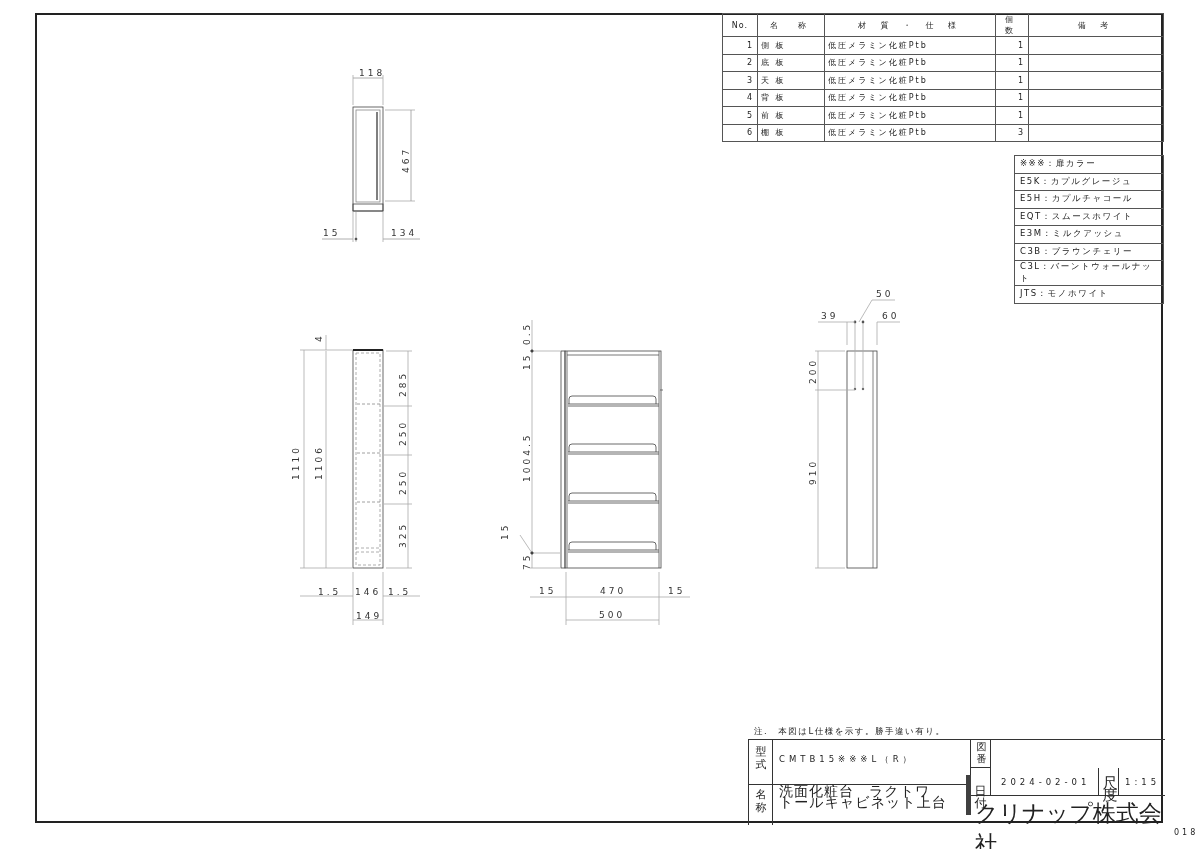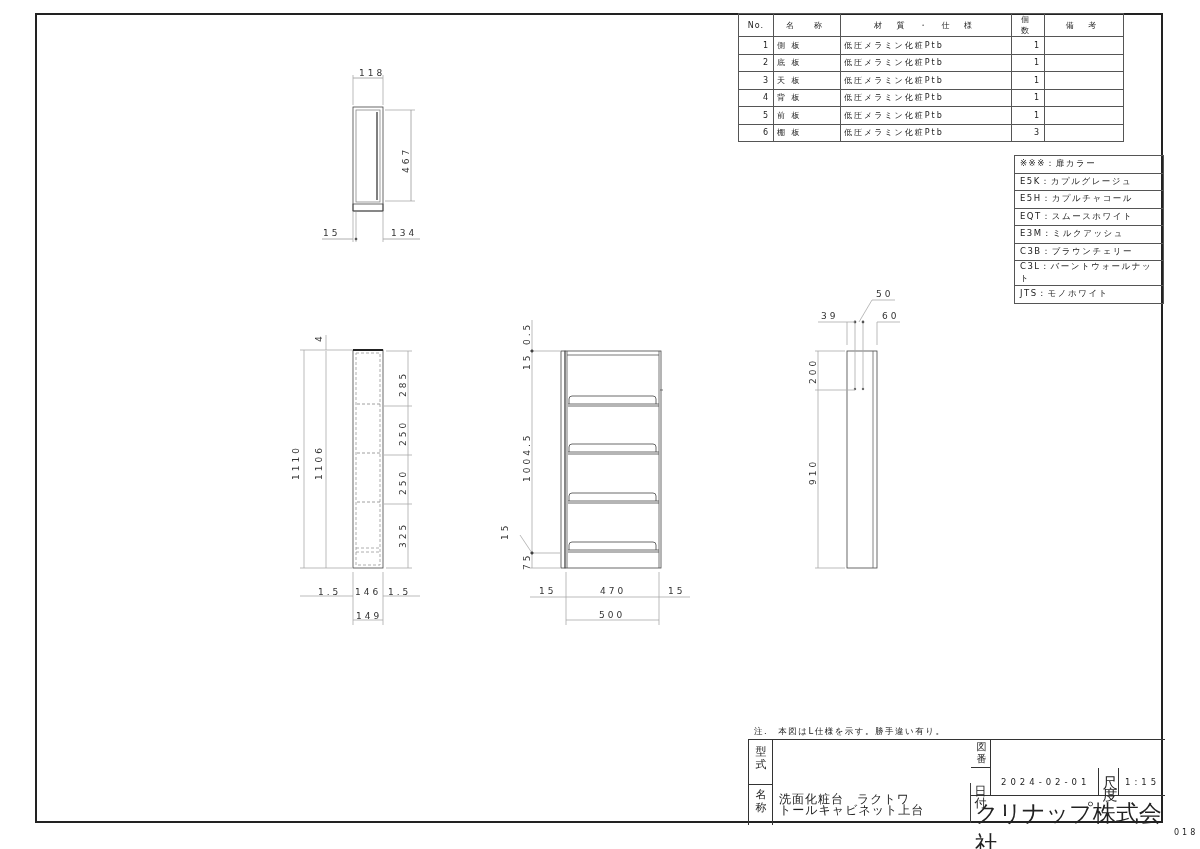--- a/index.html
+++ b/index.html
@@ -1,21 +1,21 @@
 <!DOCTYPE html>
 <html><head>
 <meta charset="utf-8">
 <style>
   html, body { margin:0; padding:0; background:#fff; }
   body { width:1200px; height:849px; position:relative; overflow:hidden;
          font-family:"DejaVu Sans", sans-serif; color:#222; }
   .frame { position:absolute; left:35px; top:13px; width:1128px; height:810px;
            border:2px solid #222; box-sizing:border-box; }
   svg.drawing { position:absolute; left:0; top:0; }
-  .parts { position:absolute; left:738px; top:13px; width:386px; border-collapse:collapse;
+  .parts { position:absolute; left:722px; top:13px; width:442px; border-collapse:collapse;
            font-size:8px; letter-spacing:2px; }
   .parts td, .parts th { border:1px solid #555; height:16.5px; padding:0 3px; font-weight:normal; }
   .parts th { text-align:center; letter-spacing:6px; }
   .parts td.no { text-align:right; width:22px; }
   .parts td.qty { text-align:right; width:24px; }
   .colors { position:absolute; left:1014px; top:155px; width:150px; border-collapse:collapse;
             font-size:8.5px; letter-spacing:1.5px; }
   .colors td { border:1px solid #555; height:16.5px; padding:0 5px; }
   .note { position:absolute; left:754px; top:726px; font-size:8.5px; letter-spacing:1.5px;text-align:center; }
   .tb { position:absolute; left:748px; top:739px; width:416px; height:85px; border-top:1px solid #333; border-left:1px solid #333; }
@@ -264,25 +264,26 @@
     <text transform="translate(816,485) rotate(-90)">910</text>
   </g>
 </svg>
 
 <div class="note">注.　本図はL仕様を示す。勝手違い有り。</div>
 
 <div class="tb">
   <div style="left:0;top:0;width:24px;height:45px;border-right:1px solid #333;border-bottom:1px solid #333;padding-top:5px" class="lbl">
     <span style="display:block;width:12px;margin:0 auto;">型式</span>
   </div>
+  <div style="left:24px;top:0;width:198px;height:45px;border-right:1px solid #333;border-bottom:1px solid #333;padding:14px 0 0 6px" class="val">CMTB15※※※L（R）</div>
 
   <div style="left:0;top:45px;width:24px;height:40px;border-right:1px solid #333;padding-top:3px" class="lbl">
     <span style="display:block;width:12px;margin:0 auto;">名称</span>
   </div>
-  <div style="left:24px;top:43px;width:198px;height:40px;border-right:1px solid #404040;padding:11px 0 0 6px;font-size:12px;letter-spacing:1px;line-height:11px">
+  <div style="left:24px;top:35px;width:198px;height:40px;border-right:5px solid #404040;padding:11px 0 0 6px;font-size:14px;letter-spacing:1px;line-height:11px">
     <div style="position:static">洗面化粧台　ラクトワ</div>
     <div style="position:static">トールキャビネット上台</div>
   </div>
 
   <div style="left:222px;top:0;width:20px;height:28px;border-right:1px solid #333;border-bottom:1px solid #333;padding-top:1px" class="lbl">
     <span style="display:block;width:12px;margin:0 auto;font-size:10px;line-height:12px">図番</span>
   </div>
 
   <div style="left:222px;top:28px;width:20px;height:28px;border-right:1px solid #333;border-bottom:1px solid #333;padding-top:1px" class="lbl">
     <span style="display:block;width:12px;margin:16px auto;font-size:12px;line-height:12px">日付</span>

